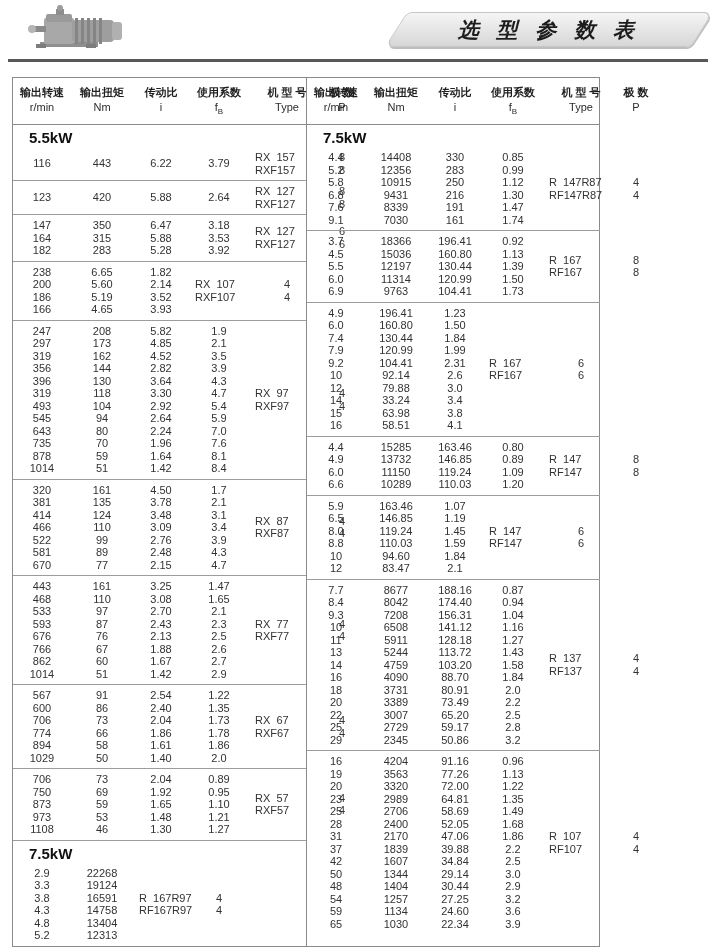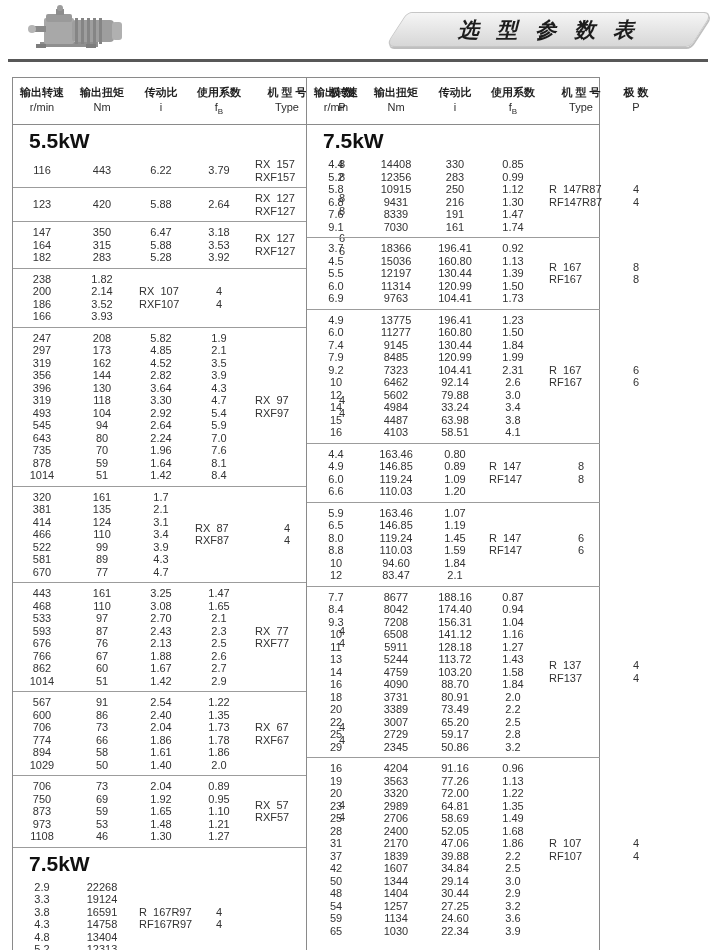--- a/index.html
+++ b/index.html
@@ -37,21 +37,21 @@
     display:grid;grid-template-columns:58px 62px 56px 60px 76px 34px;
     padding:7px 0 5px 0;border-bottom:1px solid #8a8a8a;
   }
   .th{text-align:center;font-size:11px;line-height:15px;color:#1f1f1f;}
   .th .cn{display:block;font-weight:bold;}
   .th .unit{display:block;font-weight:normal;color:#2c2c2c;}
   sub.sub{font-size:8px;}
 
   .tbody{display:flex;flex-direction:column;}
   .section + .section{border-top:1px solid #9c9c9c;}
-  .section-title{font-size:21px;font-weight:bold;color:#101010;padding:4px 0 1px 16px;}
+  .section-title{font-size:15px;font-weight:bold;color:#101010;padding:4px 0 1px 16px;}
   .group{
     display:grid;grid-template-columns:58px 62px 56px 60px 76px 34px;
     align-items:center;padding:4px 0;border-top:1px solid #9c9c9c;
   }
   .section-title + .group{border-top:none;}
   .val{font-size:11px;line-height:12.5px;color:#323232;text-align:center;}
   .c5 .val{text-align:left;padding-left:6px;white-space:pre;}
 </style>
 </head>
 <body>
@@ -191,20 +191,26 @@
               <div class="val">6</div>
             </div>
           </div>
           <div class="group">
             <div class="gcol c2">
               <div class="val">238</div>
               <div class="val">200</div>
               <div class="val">186</div>
               <div class="val">166</div>
             </div>
+            <div class="gcol c3">
+              <div class="val">6.65</div>
+              <div class="val">5.60</div>
+              <div class="val">5.19</div>
+              <div class="val">4.65</div>
+            </div>
             <div class="gcol c4">
               <div class="val">1.82</div>
               <div class="val">2.14</div>
               <div class="val">3.52</div>
               <div class="val">3.93</div>
             </div>
             <div class="gcol c5">
               <div class="val">RX  107</div>
               <div class="val">RXF107</div>
             </div>
@@ -291,20 +297,29 @@
             </div>
             <div class="gcol c2">
               <div class="val">161</div>
               <div class="val">135</div>
               <div class="val">124</div>
               <div class="val">110</div>
               <div class="val">99</div>
               <div class="val">89</div>
               <div class="val">77</div>
             </div>
+            <div class="gcol c3">
+              <div class="val">4.50</div>
+              <div class="val">3.78</div>
+              <div class="val">3.48</div>
+              <div class="val">3.09</div>
+              <div class="val">2.76</div>
+              <div class="val">2.48</div>
+              <div class="val">2.15</div>
+            </div>
             <div class="gcol c4">
               <div class="val">1.7</div>
               <div class="val">2.1</div>
               <div class="val">3.1</div>
               <div class="val">3.4</div>
               <div class="val">3.9</div>
               <div class="val">4.3</div>
               <div class="val">4.7</div>
             </div>
             <div class="gcol c5">
@@ -595,32 +610,20 @@
               <div class="val">6.0</div>
               <div class="val">7.4</div>
               <div class="val">7.9</div>
               <div class="val">9.2</div>
               <div class="val">10</div>
               <div class="val">12</div>
               <div class="val">14</div>
               <div class="val">15</div>
               <div class="val">16</div>
             </div>
-            <div class="gcol c2">
-              <div class="val">13775</div>
-              <div class="val">11277</div>
-              <div class="val">9145</div>
-              <div class="val">8485</div>
-              <div class="val">7323</div>
-              <div class="val">6462</div>
-              <div class="val">5602</div>
-              <div class="val">4984</div>
-              <div class="val">4487</div>
-              <div class="val">4103</div>
-            </div>
             <div class="gcol c3">
               <div class="val">196.41</div>
               <div class="val">160.80</div>
               <div class="val">130.44</div>
               <div class="val">120.99</div>
               <div class="val">104.41</div>
               <div class="val">92.14</div>
               <div class="val">79.88</div>
               <div class="val">33.24</div>
               <div class="val">63.98</div>
@@ -646,20 +649,26 @@
               <div class="val">6</div>
               <div class="val">6</div>
             </div>
           </div>
           <div class="group">
             <div class="gcol c1">
               <div class="val">4.4</div>
               <div class="val">4.9</div>
               <div class="val">6.0</div>
               <div class="val">6.6</div>
+            </div>
+            <div class="gcol c2">
+              <div class="val">15285</div>
+              <div class="val">13732</div>
+              <div class="val">11150</div>
+              <div class="val">10289</div>
             </div>
             <div class="gcol c3">
               <div class="val">163.46</div>
               <div class="val">146.85</div>
               <div class="val">119.24</div>
               <div class="val">110.03</div>
             </div>
             <div class="gcol c4">
               <div class="val">0.80</div>
               <div class="val">0.89</div>

